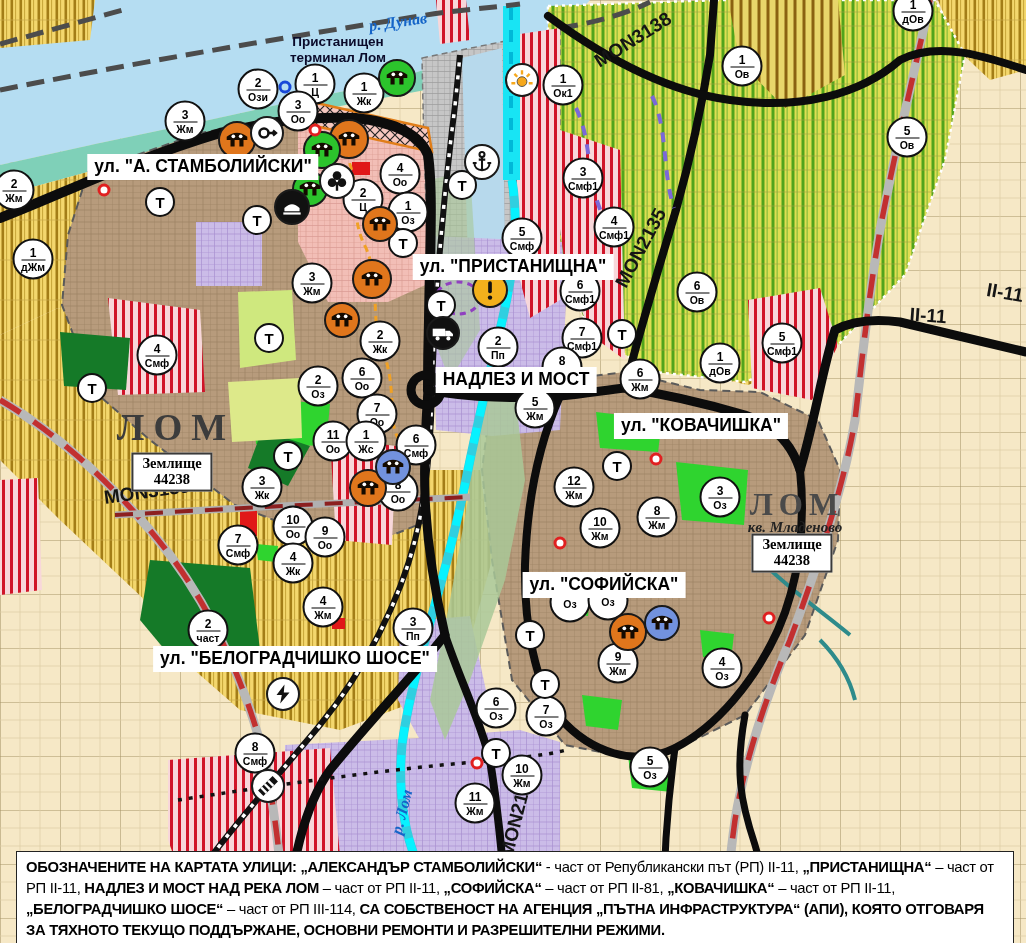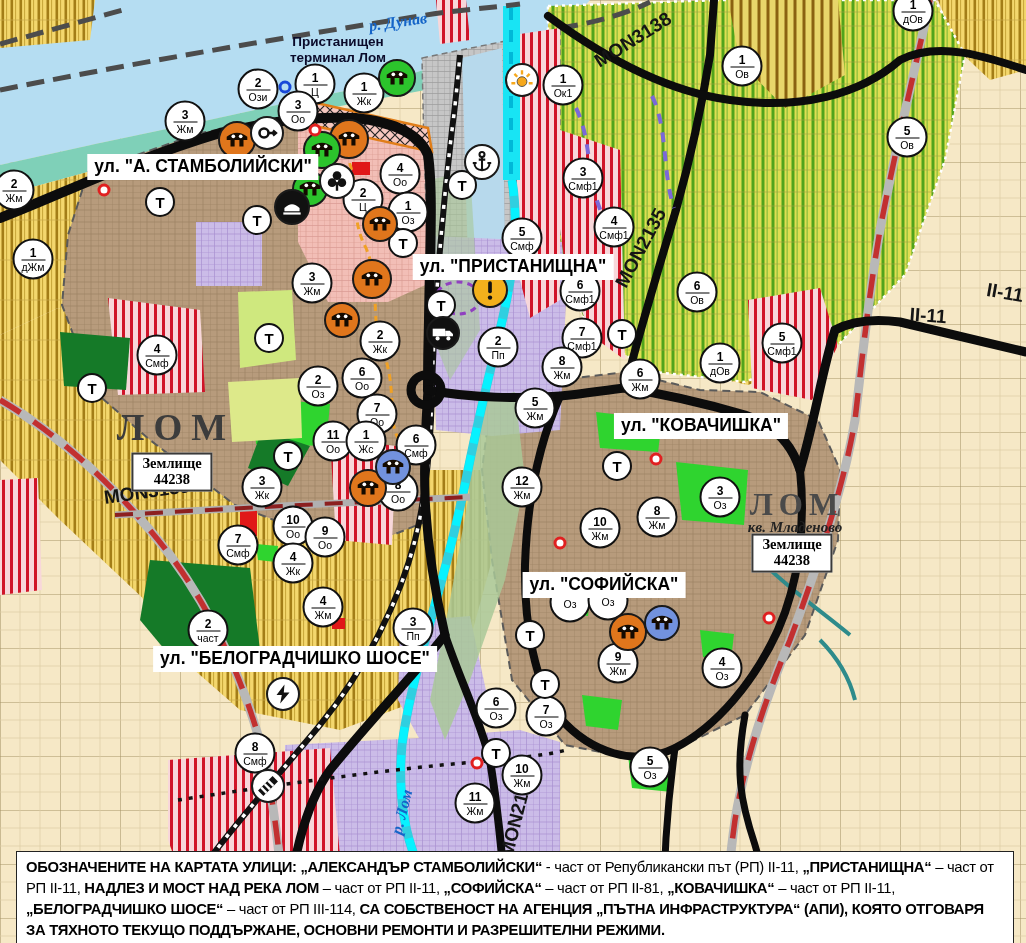--- a/index.html
+++ b/index.html
@@ -6,21 +6,21 @@
   #stage{position:relative;width:1026px;height:943px;overflow:hidden;
          font-family:"Liberation Sans",sans-serif;background:#f6e8c6;}
   #basemap{position:absolute;left:0;top:0;}
   .layer{position:absolute;left:0;top:0;width:100%;height:100%;pointer-events:none;}
   
   .zmark{position:absolute;width:41px;height:41px;border-radius:50%;background:#fff;
          border:2px solid #111;display:flex;flex-direction:column;align-items:center;
          justify-content:center;transform:translate(-50%,-50%);box-sizing:border-box;}
   .zmark .n{font-weight:700;font-size:12px;line-height:11px;color:#000;}
   .zmark .bar{width:24px;border-top:1.7px solid #000;margin:1px 0;}
-  .zmark .c{font-weight:400;font-size:10.5px;line-height:10px;color:#000;}
+  .zmark .c{font-weight:700;font-size:10.5px;line-height:10px;color:#000;}
   .tmark{position:absolute;width:30px;height:30px;border-radius:50%;background:#fff;
          border:2px solid #111;display:flex;align-items:center;justify-content:center;
          font-weight:700;font-size:15px;color:#000;transform:translate(-50%,-50%);box-sizing:border-box;}
   .imark{position:absolute;border-radius:50%;border:2.5px solid #1a1a1a;
          display:flex;align-items:center;justify-content:center;
          transform:translate(-50%,-50%);box-sizing:border-box;}
   .imark svg{display:block;}
   .rdot{position:absolute;width:13px;height:13px;border-radius:50%;background:#fff;
         border:3.5px solid #e02020;transform:translate(-50%,-50%);box-sizing:border-box;}
   .slabel{position:absolute;transform:translate(-50%,-50%);background:#fff;
@@ -400,21 +400,21 @@
       <div class="zmark" style="left: 535px; top: 408px;">
         <span class="n">5</span>
         <span class="bar"></span>
         <span class="c">Жм</span>
       </div>
       <div class="zmark" style="left: 498px; top: 347px;">
         <span class="n">2</span>
         <span class="bar"></span>
         <span class="c">Пп</span>
       </div>
-      <div class="zmark" style="left: 522px; top: 487px;">
+      <div class="zmark" style="left: 574px; top: 487px;">
         <span class="n">12</span>
         <span class="bar"></span>
         <span class="c">Жм</span>
       </div>
       <div class="zmark" style="left: 720px; top: 497px;">
         <span class="n">3</span>
         <span class="bar"></span>
         <span class="c">Оз</span>
       </div>
       <div class="zmark" style="left: 657px; top: 517px;">
@@ -684,20 +684,21 @@
       <div class="rdot" style="left: 125px; top: 168px;"></div>
       <div class="rdot" style="left: 315px; top: 130px;"></div>
       <div class="rdot" style="left: 656px; top: 459px;"></div>
       <div class="rdot" style="left: 560px; top: 543px;"></div>
       <div class="rdot" style="left: 477px; top: 763px;"></div>
       <div class="rdot" style="left: 769px; top: 618px;"></div>
     </div>
   <div class="layer" id="labels">
       <div class="slabel" style="left: 203px; top: 167px;">ул. "А. СТАМБОЛИЙСКИ"</div>
       <div class="slabel" style="left: 513px; top: 267px;">ул. "ПРИСТАНИЩНА"</div>
+      <div class="slabel" style="left: 516px; top: 380px;">НАДЛЕЗ И МОСТ</div>
       <div class="slabel" style="left: 701px; top: 426px;">ул. "КОВАЧИШКА"</div>
       <div class="slabel" style="left: 604px; top: 585px;">ул. "СОФИЙСКА"</div>
       <div class="slabel" style="left: 295px; top: 659px;">ул. "БЕЛОГРАДЧИШКО ШОСЕ"</div>
       <div class="waterlab" style="left: 398px; top: 22px; transform: translate(-50%, -50%) rotate(-8deg);">р. Дунав</div>
       <div class="waterlab" style="left: 402px; top: 812px; transform: translate(-50%, -50%) rotate(-76deg);">р. Лом</div>
       <div class="portlab" style="left: 338px; top: 50px;">Пристанищен
 терминал Лом</div>
       <div class="citylab" style="left: 176px; top: 427px;">ЛОМ</div>
       <div class="citylab small" style="left: 797px; top: 505px;">ЛОМ</div>
       <div class="quarterlab" style="left: 795px; top: 527px;">кв. Младеново</div>

